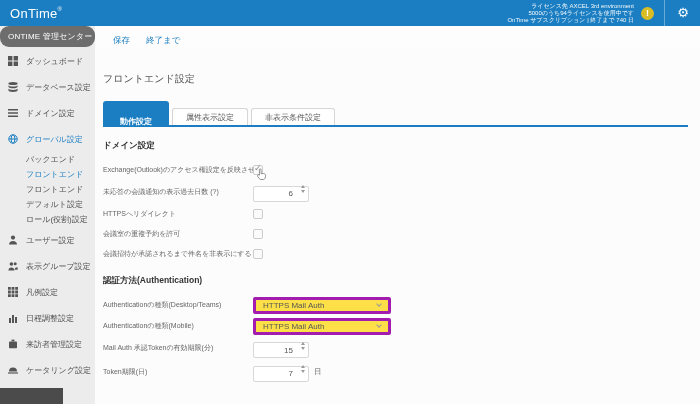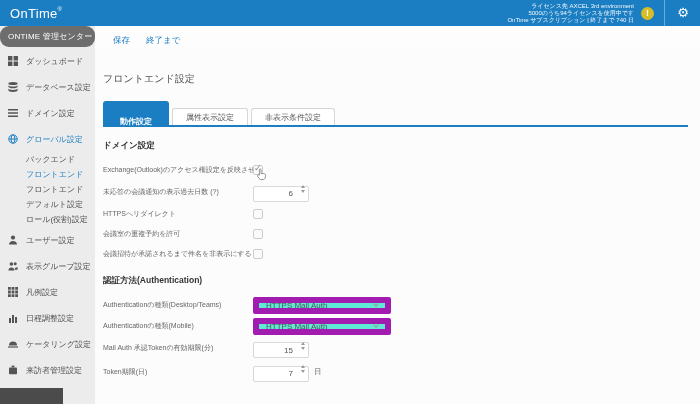--- a/index.html
+++ b/index.html
@@ -59,21 +59,21 @@
 
   .num-wrap{position:relative;display:inline-block;}
   .num-input{width:56px;height:16px;border:1px solid #d8d8d8;border-radius:2px;background:#fff;
     font-size:8px;color:#555;text-align:right;padding:0 15px 0 4px;outline:none;}
   .spinner{position:absolute;right:4px;top:3px;display:flex;flex-direction:column;gap:2px;cursor:pointer;}
   .spin-up{width:0;height:0;border-left:2.5px solid transparent;border-right:2.5px solid transparent;
     border-bottom:3.5px solid #999;}
   .spin-down{width:0;height:0;border-left:2.5px solid transparent;border-right:2.5px solid transparent;
     border-top:3.5px solid #999;}
 
-  .select{width:138px;height:17px;border:6px solid #a21caf;border-radius:2px;background:#5eead4;
+  .select{width:138px;height:17px;border:3px solid #a21caf;border-radius:2px;background:#fde047;
     display:flex;align-items:center;justify-content:space-between;padding:0 7px;font-size:8px;
     color:#555;cursor:pointer;}
   .chev{width:4px;height:4px;border-right:1px solid #999;border-bottom:1px solid #999;
     transform:rotate(45deg);margin-top:-2px;}
 </style>
 </head>
 <body>
 
 <div class="app">
 
@@ -183,35 +183,35 @@
             <svg width="10" height="10" viewBox="0 0 10 10">
               <path fill="currentColor" d="M1 5h2v5H1zM4 2h2v8H4zM7 4h2v6H7z"></path>
             </svg>
           </span>
         <span>日程調整設定</span>
       </div>
 
       <div class="side-item">
         <span class="s-icon">
             <svg width="10" height="10" viewBox="0 0 10 10">
+              <path fill="currentColor" d="M3.6.6h2.8v1.8H3.6z"></path>
+              <rect x="1" y="2.6" width="8" height="6.6" rx="0.8" fill="currentColor"></rect>
+            </svg>
+          </span>
+        <span>来訪者管理設定</span>
+      </div>
+
+      <div class="side-item">
+        <span class="s-icon">
+            <svg width="10" height="10" viewBox="0 0 10 10">
               <path fill="currentColor" d="M1 6.6a4 4 0 0 1 8 0z"></path>
               <path fill="currentColor" d="M0 7.4h10v1.2H0z"></path>
             </svg>
           </span>
         <span>ケータリング設定</span>
-      </div>
-
-      <div class="side-item">
-        <span class="s-icon">
-            <svg width="10" height="10" viewBox="0 0 10 10">
-              <path fill="currentColor" d="M3.6.6h2.8v1.8H3.6z"></path>
-              <rect x="1" y="2.6" width="8" height="6.6" rx="0.8" fill="currentColor"></rect>
-            </svg>
-          </span>
-        <span>来訪者管理設定</span>
       </div>
 
     </nav>
     <div class="sidebar-footer"></div>
   </div>
 
   <div class="main">
     <div class="toolbar">
       <span class="tool-link">保存</span>
       <span class="tool-link">終了まで</span>

